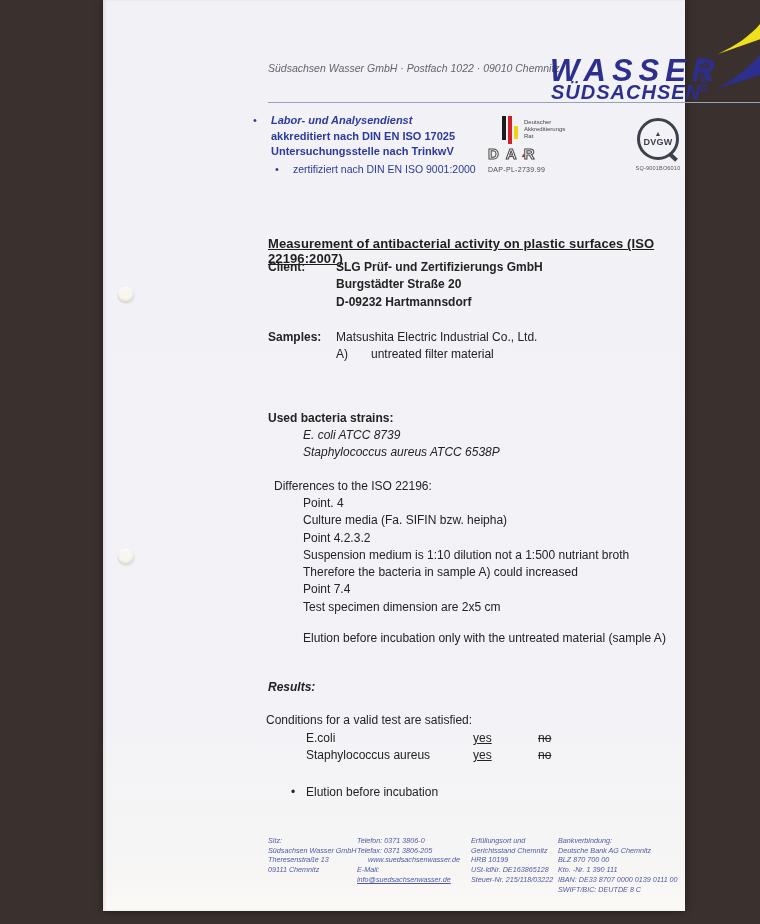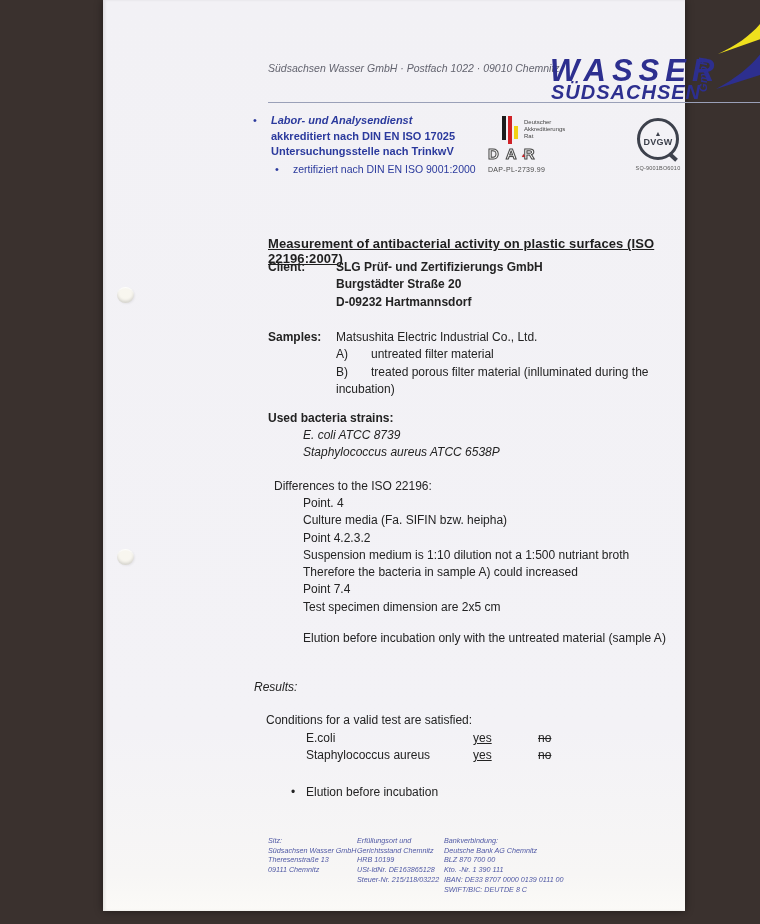--- a/index.html
+++ b/index.html
@@ -84,21 +84,21 @@
   .client-label { position:absolute; left:165px; top:259px; font-weight:bold; }
   .client-lines { position:absolute; left:233px; top:259px; font-weight:bold; }
   .samples-label { position:absolute; left:165px; top:329px; font-weight:bold; }
   .samples-lines { position:absolute; left:233px; top:329px; }
   .sample-key { display:inline-block; width:35px; }
   .bact-head { position:absolute; left:165px; top:410px; font-weight:bold; }
   .bact-lines { position:absolute; left:200px; top:427px; font-style:italic; }
   .diff-head { position:absolute; left:163px; top:478px; font-weight:normal;margin-left:8px; }
   .diff-lines { position:absolute; left:200px; top:495px; }
   .diff-note { position:absolute; left:200px; top:630px; }
-  .results-head { position:absolute; left:151px; top:679px; font-weight:normal; font-style:italic;text-align:center; }
+  .results-head { position:absolute; left:165px; top:679px; font-weight:bold; font-style:italic;text-align:center; }
   .cond-intro { position:absolute; left:163px; top:712px; }
   .results-rows { position:absolute; left:203px; top:730px; }
   .org-col { display:inline-block; width:167px; }
   .yes-col { display:inline-block; width:65px; text-decoration:underline; }
   .no-col { display:inline-block; text-decoration:line-through; }
   .bullet-line { position:absolute; left:188px; top:784px; }
   .bullet-line .dot { display:inline-block; width:15px; }
 
   
   .footer {
@@ -173,21 +173,20 @@
     <div class="client-lines body-block">
       <div>SLG Prüf- und Zertifizierungs GmbH</div>
       <div>Burgstädter Straße 20</div>
       <div>D-09232 Hartmannsdorf</div>
     </div>
 
     <div class="samples-label body-block">Samples:</div>
     <div class="samples-lines body-block">
       <div>Matsushita Electric Industrial Co., Ltd.</div>
       <div><span class="sample-key">A)</span><span>untreated filter material</span></div>
-      <div><span class="sample-key">B)</span><span>treated porous filter material (inlluminated during the incubation)</span></div>
     </div>
 
     <div class="bact-head body-block">Used bacteria strains:</div>
     <div class="bact-lines body-block">
       <div>E. coli ATCC 8739</div>
       <div>Staphylococcus aureus ATCC 6538P</div>
     </div>
 
     <div class="diff-head body-block">Differences to the ISO 22196:</div>
     <div class="diff-lines body-block">
@@ -215,20 +214,26 @@
       <span class="dot">•</span><span>Elution before incubation</span>
     </div>
 
     <div class="footer">
       <div class="fcol1">
         <div>Sitz:</div>
         <div>Südsachsen Wasser GmbH</div>
         <div>Theresenstraße 13</div>
         <div>09111 Chemnitz</div>
       </div>
+      <div class="fcol2">
+        <div>Telefon: 0371 3806-0</div>
+        <div>Telefax: 0371 3806-205</div>
+        <div style="text-align:center;">www.suedsachsenwasser.de</div>
+        <div><span>E-Mail:</span> <span class="email-link">info@suedsachsenwasser.de</span></div>
+      </div>
       <div class="fcol3">
         <div>Erfüllungsort und</div>
         <div>Gerichtsstand Chemnitz</div>
         <div>HRB 10199</div>
         <div>USt-IdNr. DE163865128</div>
         <div>Steuer-Nr. 215/118/03222</div>
       </div>
       <div class="fcol5">
         <div>Bankverbindung:</div>
         <div>Deutsche Bank AG Chemnitz</div>

